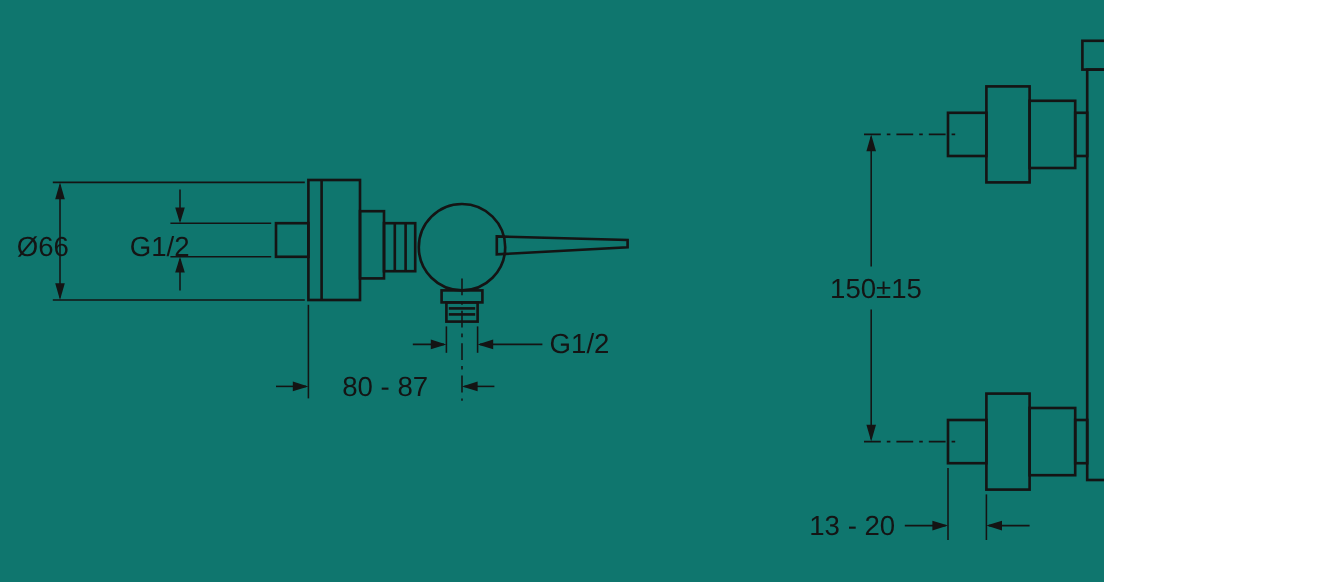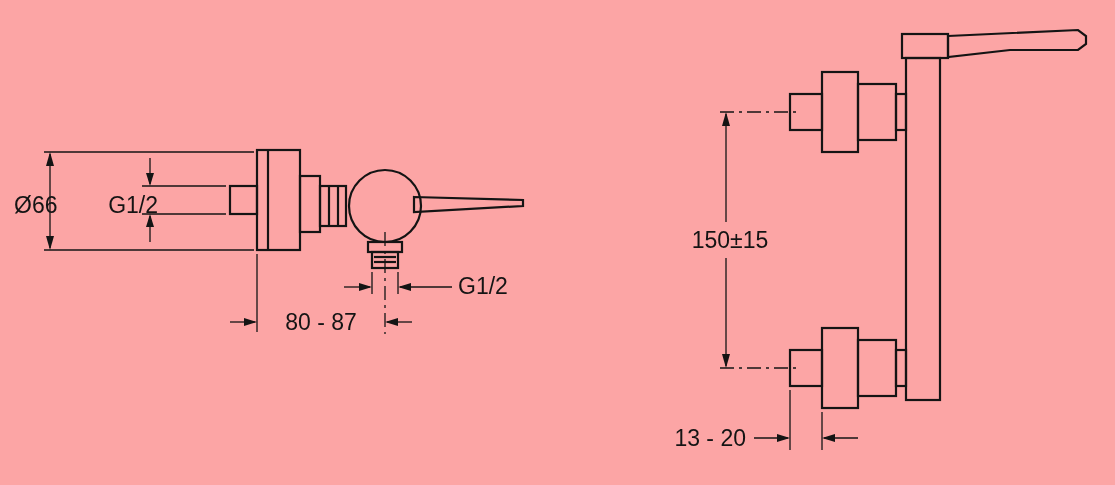--- a/index.html
+++ b/index.html
@@ -3,23 +3,23 @@
 <meta charset="utf-8">
 <style>
   html, body {
     margin: 0;
     padding: 0;
     background: #ffffff;
     font-family: "Liberation Sans", sans-serif;
   }
   .canvas {
     position: relative;
-    width: 1115px;
+    width: 920px;
     height: 485px;
-    background: #fca5a5;
+    background: #0f766e;
     overflow: hidden;
   }
   svg text {
     font-family: "Liberation Sans", sans-serif;
     font-size: 23px;
     fill: #141414;
   }
 </style>
 </head>
 <body>

